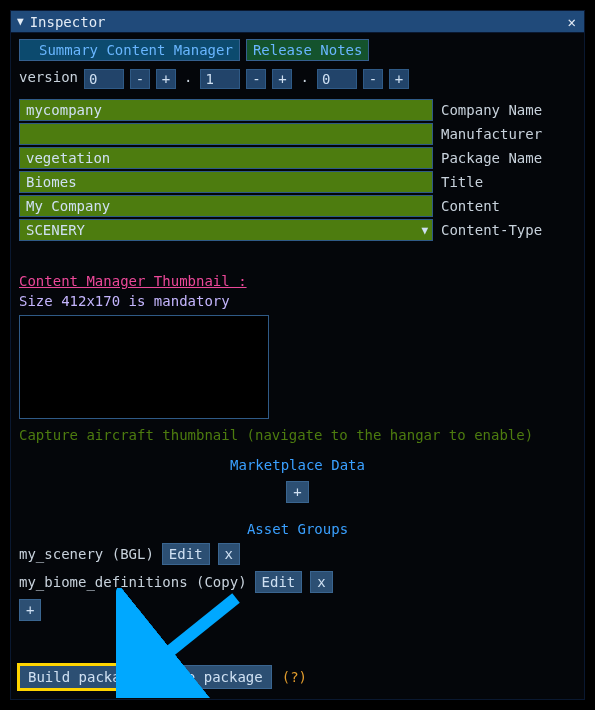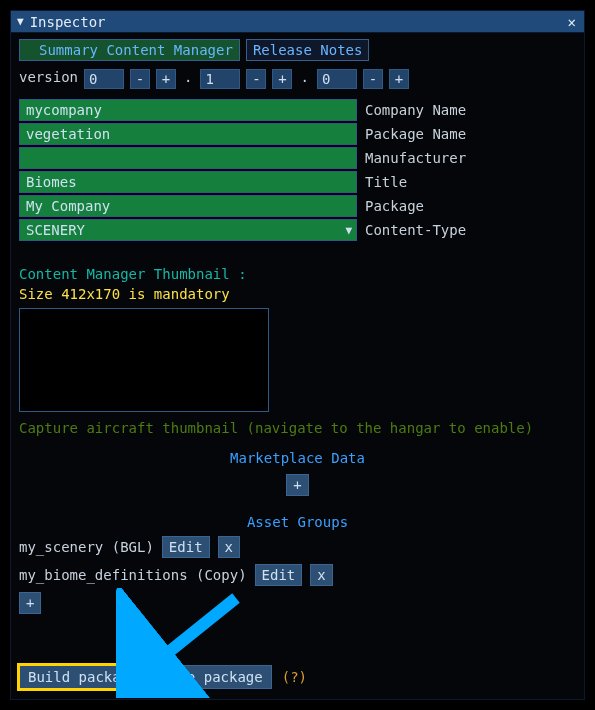--- a/index.html
+++ b/index.html
@@ -36,28 +36,28 @@
   .titlebar .close { cursor: pointer; padding: 0 2px; }
   .body {
     flex: 1;
     padding: 6px 8px 8px 8px;
     display: flex; flex-direction: column;
     gap: 4px;
     position: relative;
   }
   .tabs { display: flex; gap: 6px; margin-bottom: 4px; }
   .tab {
-    background: #0f172a;
+    background: #14532d;
     border: 1px solid #35608e;
     color: #69b6ff;
     padding: 2px 6px;
     font-size: 14px;
     cursor: pointer;
   }
-  .tab.active { background: #14532d; padding-left: 19px; }
+  .tab.active { background: #0c4a6e; padding-left: 19px; }
   .row { display: flex; align-items: flex-start; gap: 6px; }
   .label { color: #c8d2dc; }
   .numbox {
     width: 40px; height: 20px;
     background: #22446a;
     border: 1px solid #2f5a86;
     color: #cfe0f2;
     padding: 0 4px;
     display: flex; align-items: center;
   }
@@ -68,36 +68,36 @@
     color: #cfe0f2;
     display: flex; align-items: center; justify-content: center;
     cursor: pointer;
     font-size: 14px;
     line-height: 1;
   }
   .dot { color: #c8d2dc; padding: 0 2px; }
   .fields { display: flex; flex-direction: column; gap: 2px; margin-top: 6px; }
   .field-row { display: flex; align-items: center; gap: 8px; }
   .field-input {
-    width: 338px; height: 22px;
-    background: #15803d;
+    width: 414px; height: 22px;
+    background: #4d7c0f;
     border: 1px solid #2f5a86;
     color: #cfe0f2;
     padding: 0 6px;
     display: flex; align-items: center;
     position: relative;
   }
   .field-input.select { padding-right: 34px; }
   .select-caret {
     position: absolute; right: 4px; top: 50%; transform: translateY(-50%);
     color: #cfe0f2; font-size: 11px;
   }
   .field-label { color: #c8d2dc; }
-  .section-head { color: #14b8a6; margin-top: 21px; }
-  .hint { color: #fde047; }
+  .section-head { color: #ec4899; margin-top: 28px; text-decoration: underline; }
+  .hint { color: #c4b5fd; }
   .thumb {
     width: 250px; height: 104px;
     border: 1px solid #2f5a86;
     background: #000;
     margin-top: 2px;
   }
   .caption { margin-top: 4px; color: #4d7c0f; }
   .link-head { color: #3aa0ff; margin-top: 10px; display: flex; align-items: center; gap: 8px; flex-direction: column; }
   .small-btn {
     min-width: 20px; height: 22px;
@@ -164,34 +164,34 @@
       <div class="stepbtn">-</div>
       <div class="stepbtn">+</div>
     </div>
 
     <div class="fields">
       <div class="field-row">
         <div class="field-input">mycompany</div>
         <span class="field-label">Company Name</span>
       </div>
       <div class="field-row">
+        <div class="field-input"></div>
+        <span class="field-label">Manufacturer</span>
+      </div>
+      <div class="field-row">
         <div class="field-input">vegetation</div>
         <span class="field-label">Package Name</span>
       </div>
       <div class="field-row">
-        <div class="field-input"></div>
-        <span class="field-label">Manufacturer</span>
-      </div>
-      <div class="field-row">
         <div class="field-input">Biomes</div>
         <span class="field-label">Title</span>
       </div>
       <div class="field-row">
         <div class="field-input">My Company</div>
-        <span class="field-label">Package</span>
+        <span class="field-label">Content</span>
       </div>
       <div class="field-row">
         <div class="field-input select">
           <span>SCENERY</span>
           <span class="select-caret">▼</span>
         </div>
         <span class="field-label">Content-Type</span>
       </div>
     </div>
 

